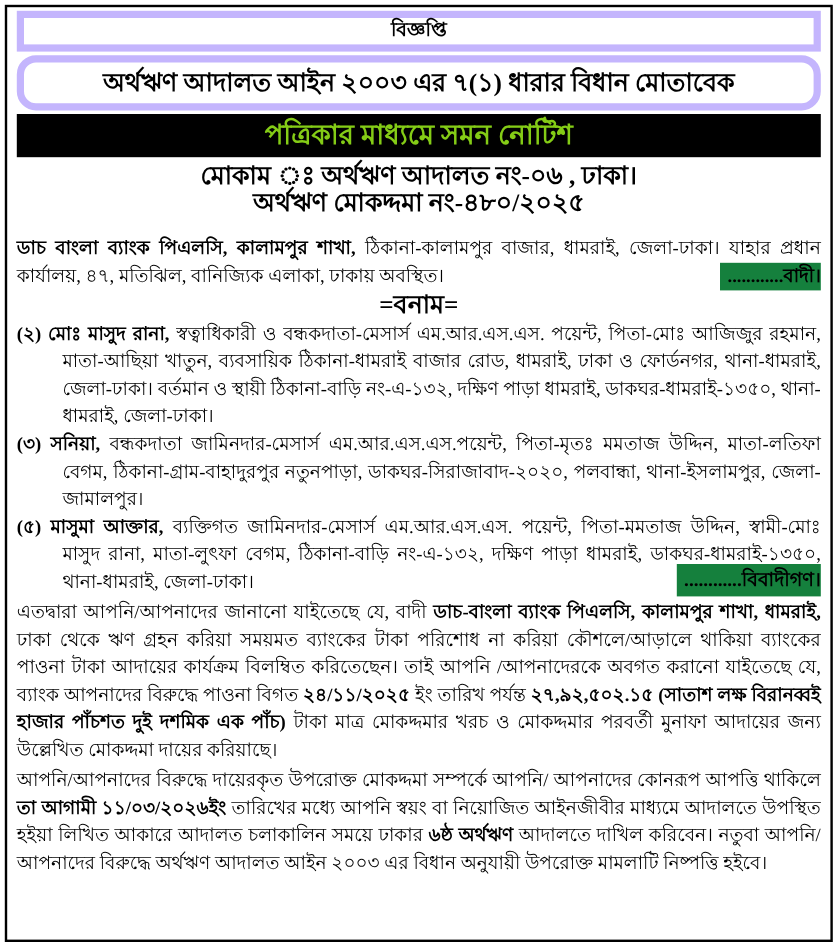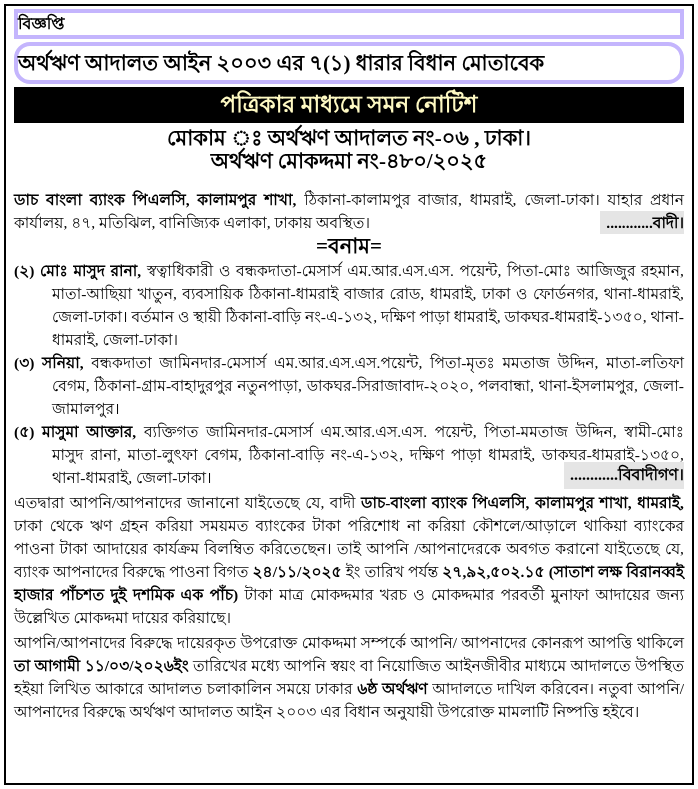--- a/index.html
+++ b/index.html
@@ -17,38 +17,39 @@
       overflow: hidden;
     }
     .frame {
       border: 2px solid #000;
       height: 100%;
       padding: 3px 8px 6px 8px;
       display: flex;
       flex-direction: column;
     }
     .hdr-box {
-      border: 4px solid #c4b5fd;
+      border: 6px solid #c4b5fd;
+      text-align: center;
       font-weight: bold;
     }
     .hdr-box.small {
       font-size: 16px;
       line-height: 22px;
       margin-bottom: 3px;
     }
     .hdr-box.big {
       font-size: 21px;
       line-height: 30px;
       padding: 2px 0;
       margin-bottom: 3px;
       border-radius: 16px;
     }
     .banner {
       background: #000;
-      color: #fef9c3;
+      color: #84cc16;
       font-weight: bold;
       font-size: 23px;
       line-height: 30px;
       text-align: center;
       padding: 3px 0;
       margin-bottom: 4px;
     }
     .center-line {
       text-align: center;
       font-size: 21px;
@@ -59,21 +60,21 @@
       font-size: 15.5px;
       line-height: 23px;
       text-align: justify;
     }
     .plaintiff { position: relative; margin-top: 15px; }
     .tail-label {
       position: absolute;
       right: 0;
       bottom: 0;
       font-weight: bold;
-      background: #e5e5e5;
+      background: #15803d;
       padding-left: 6px;
     }
     .versus { margin: 1px 0; }
     .defendants-wrap { position: relative; }
     .defendant {
       font-size: 15.5px;
       line-height: 23px;
       text-align: justify;
       padding-left: 38px;
       text-indent: -38px;

